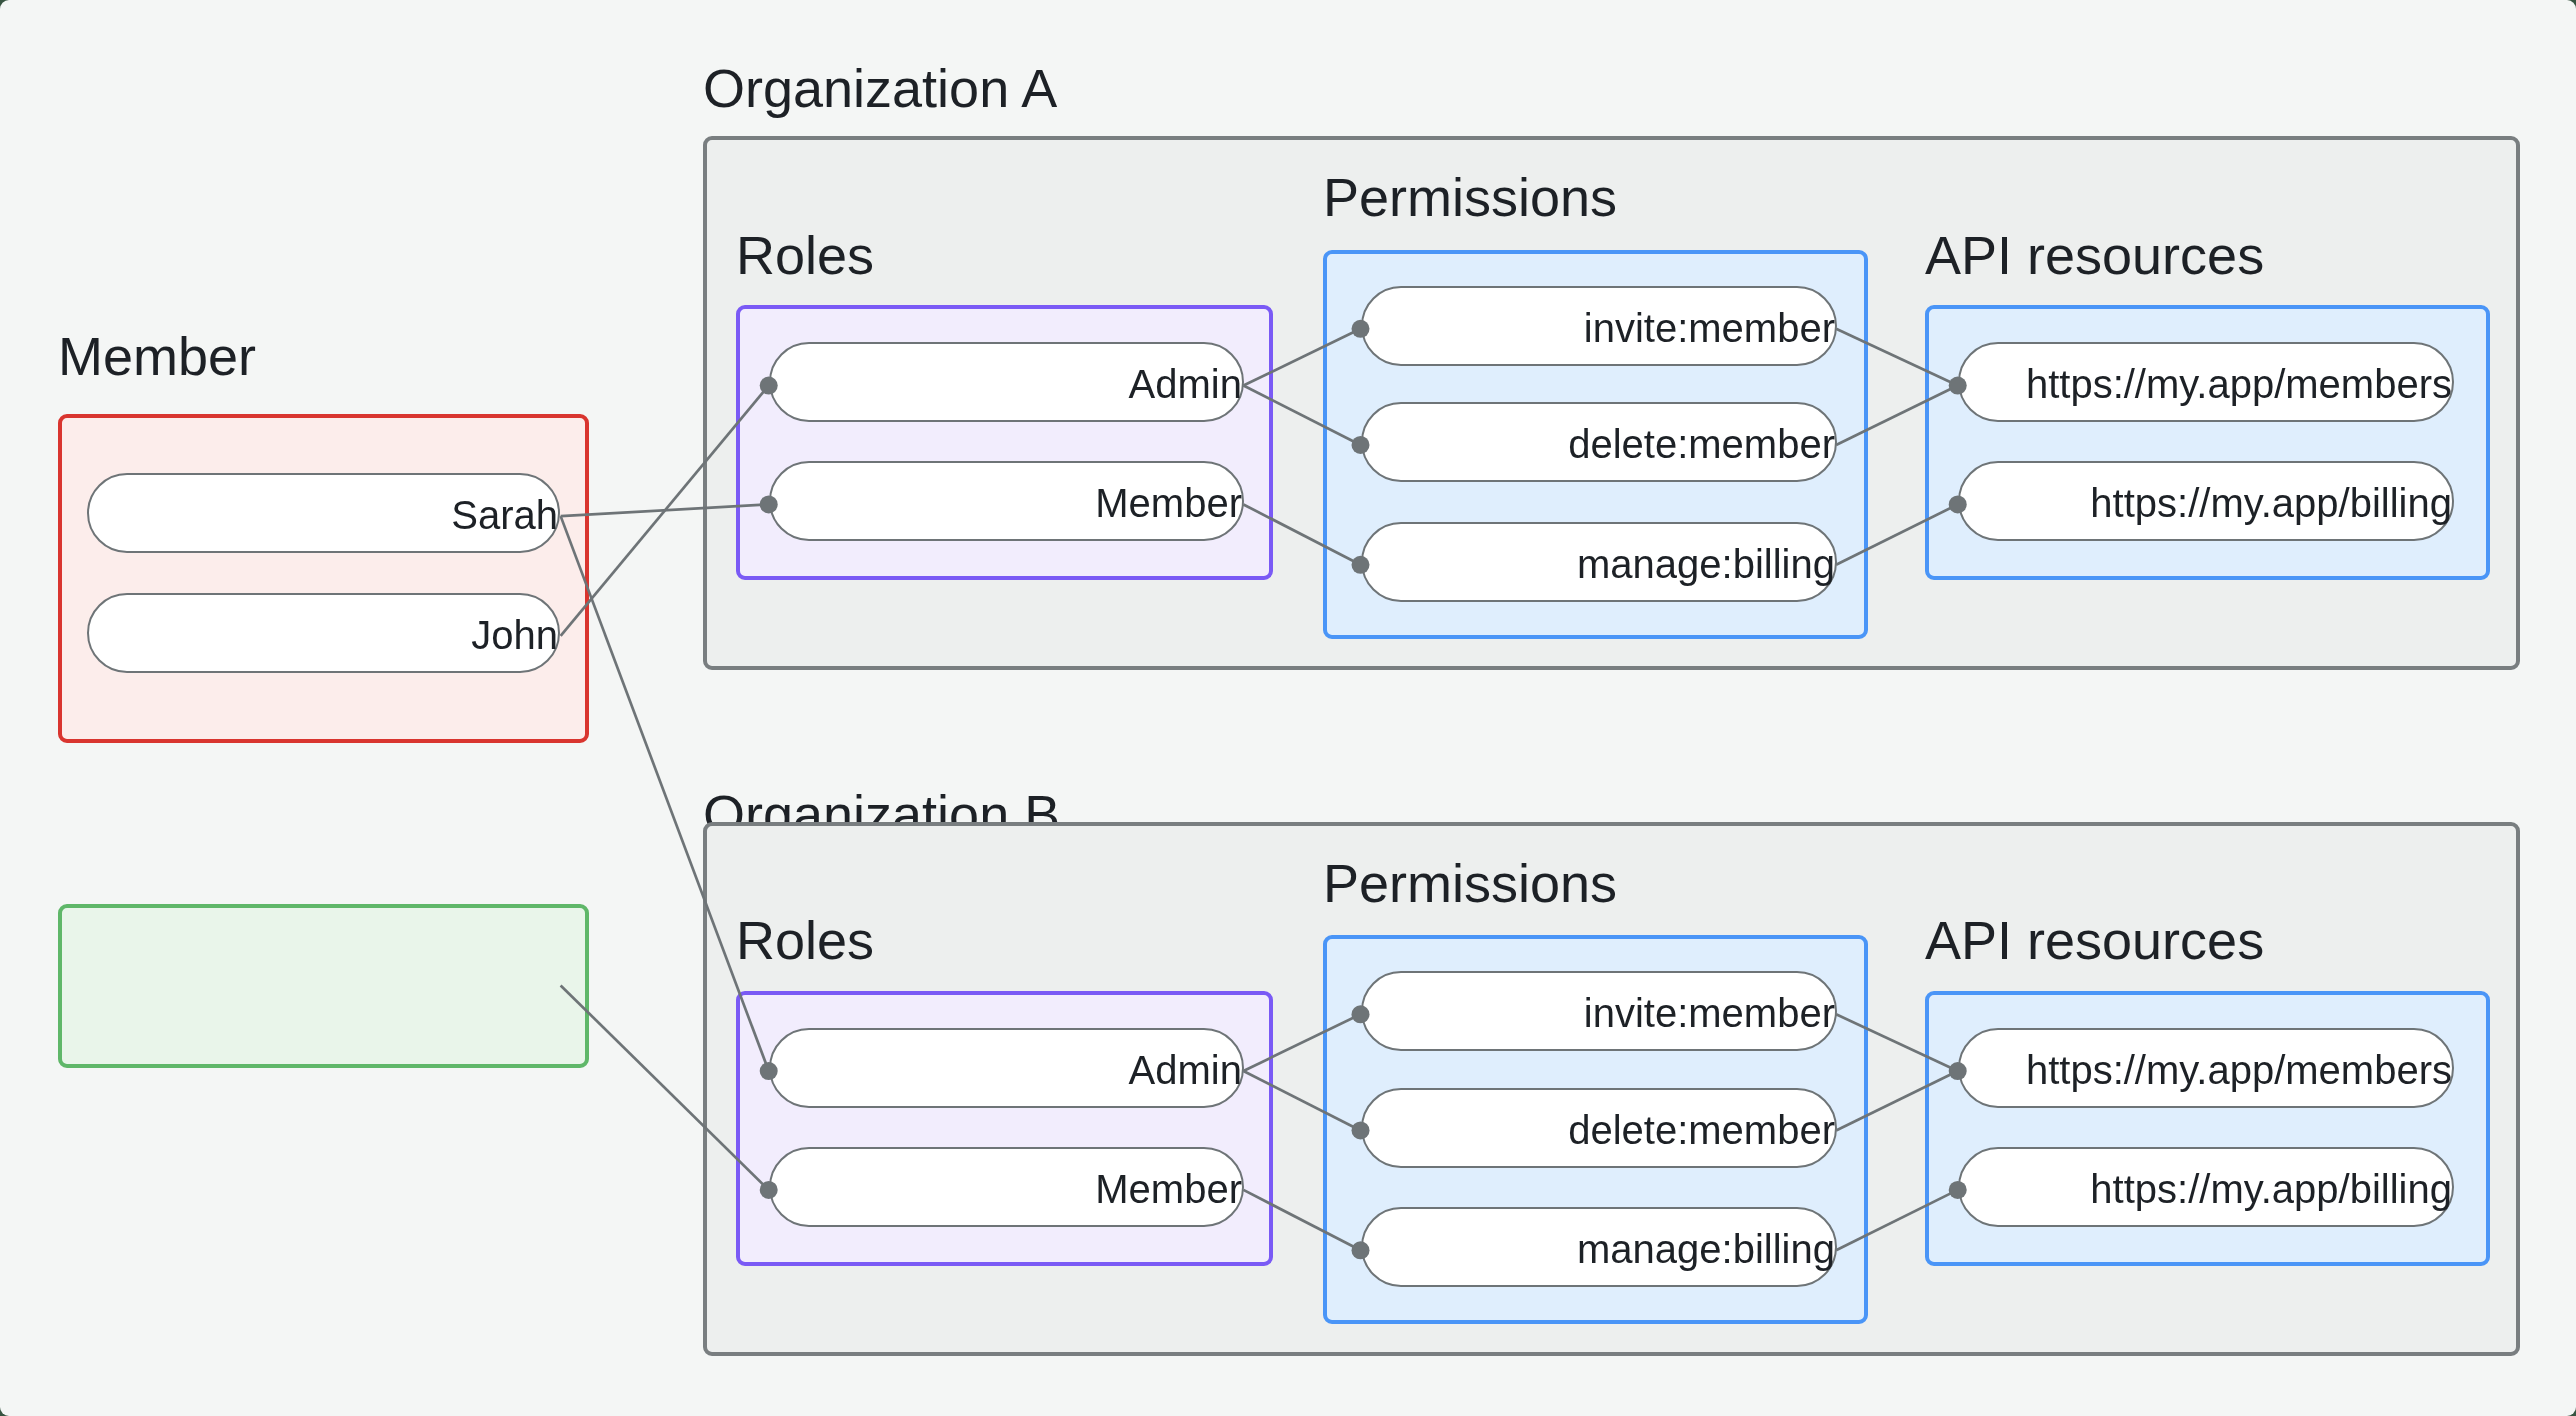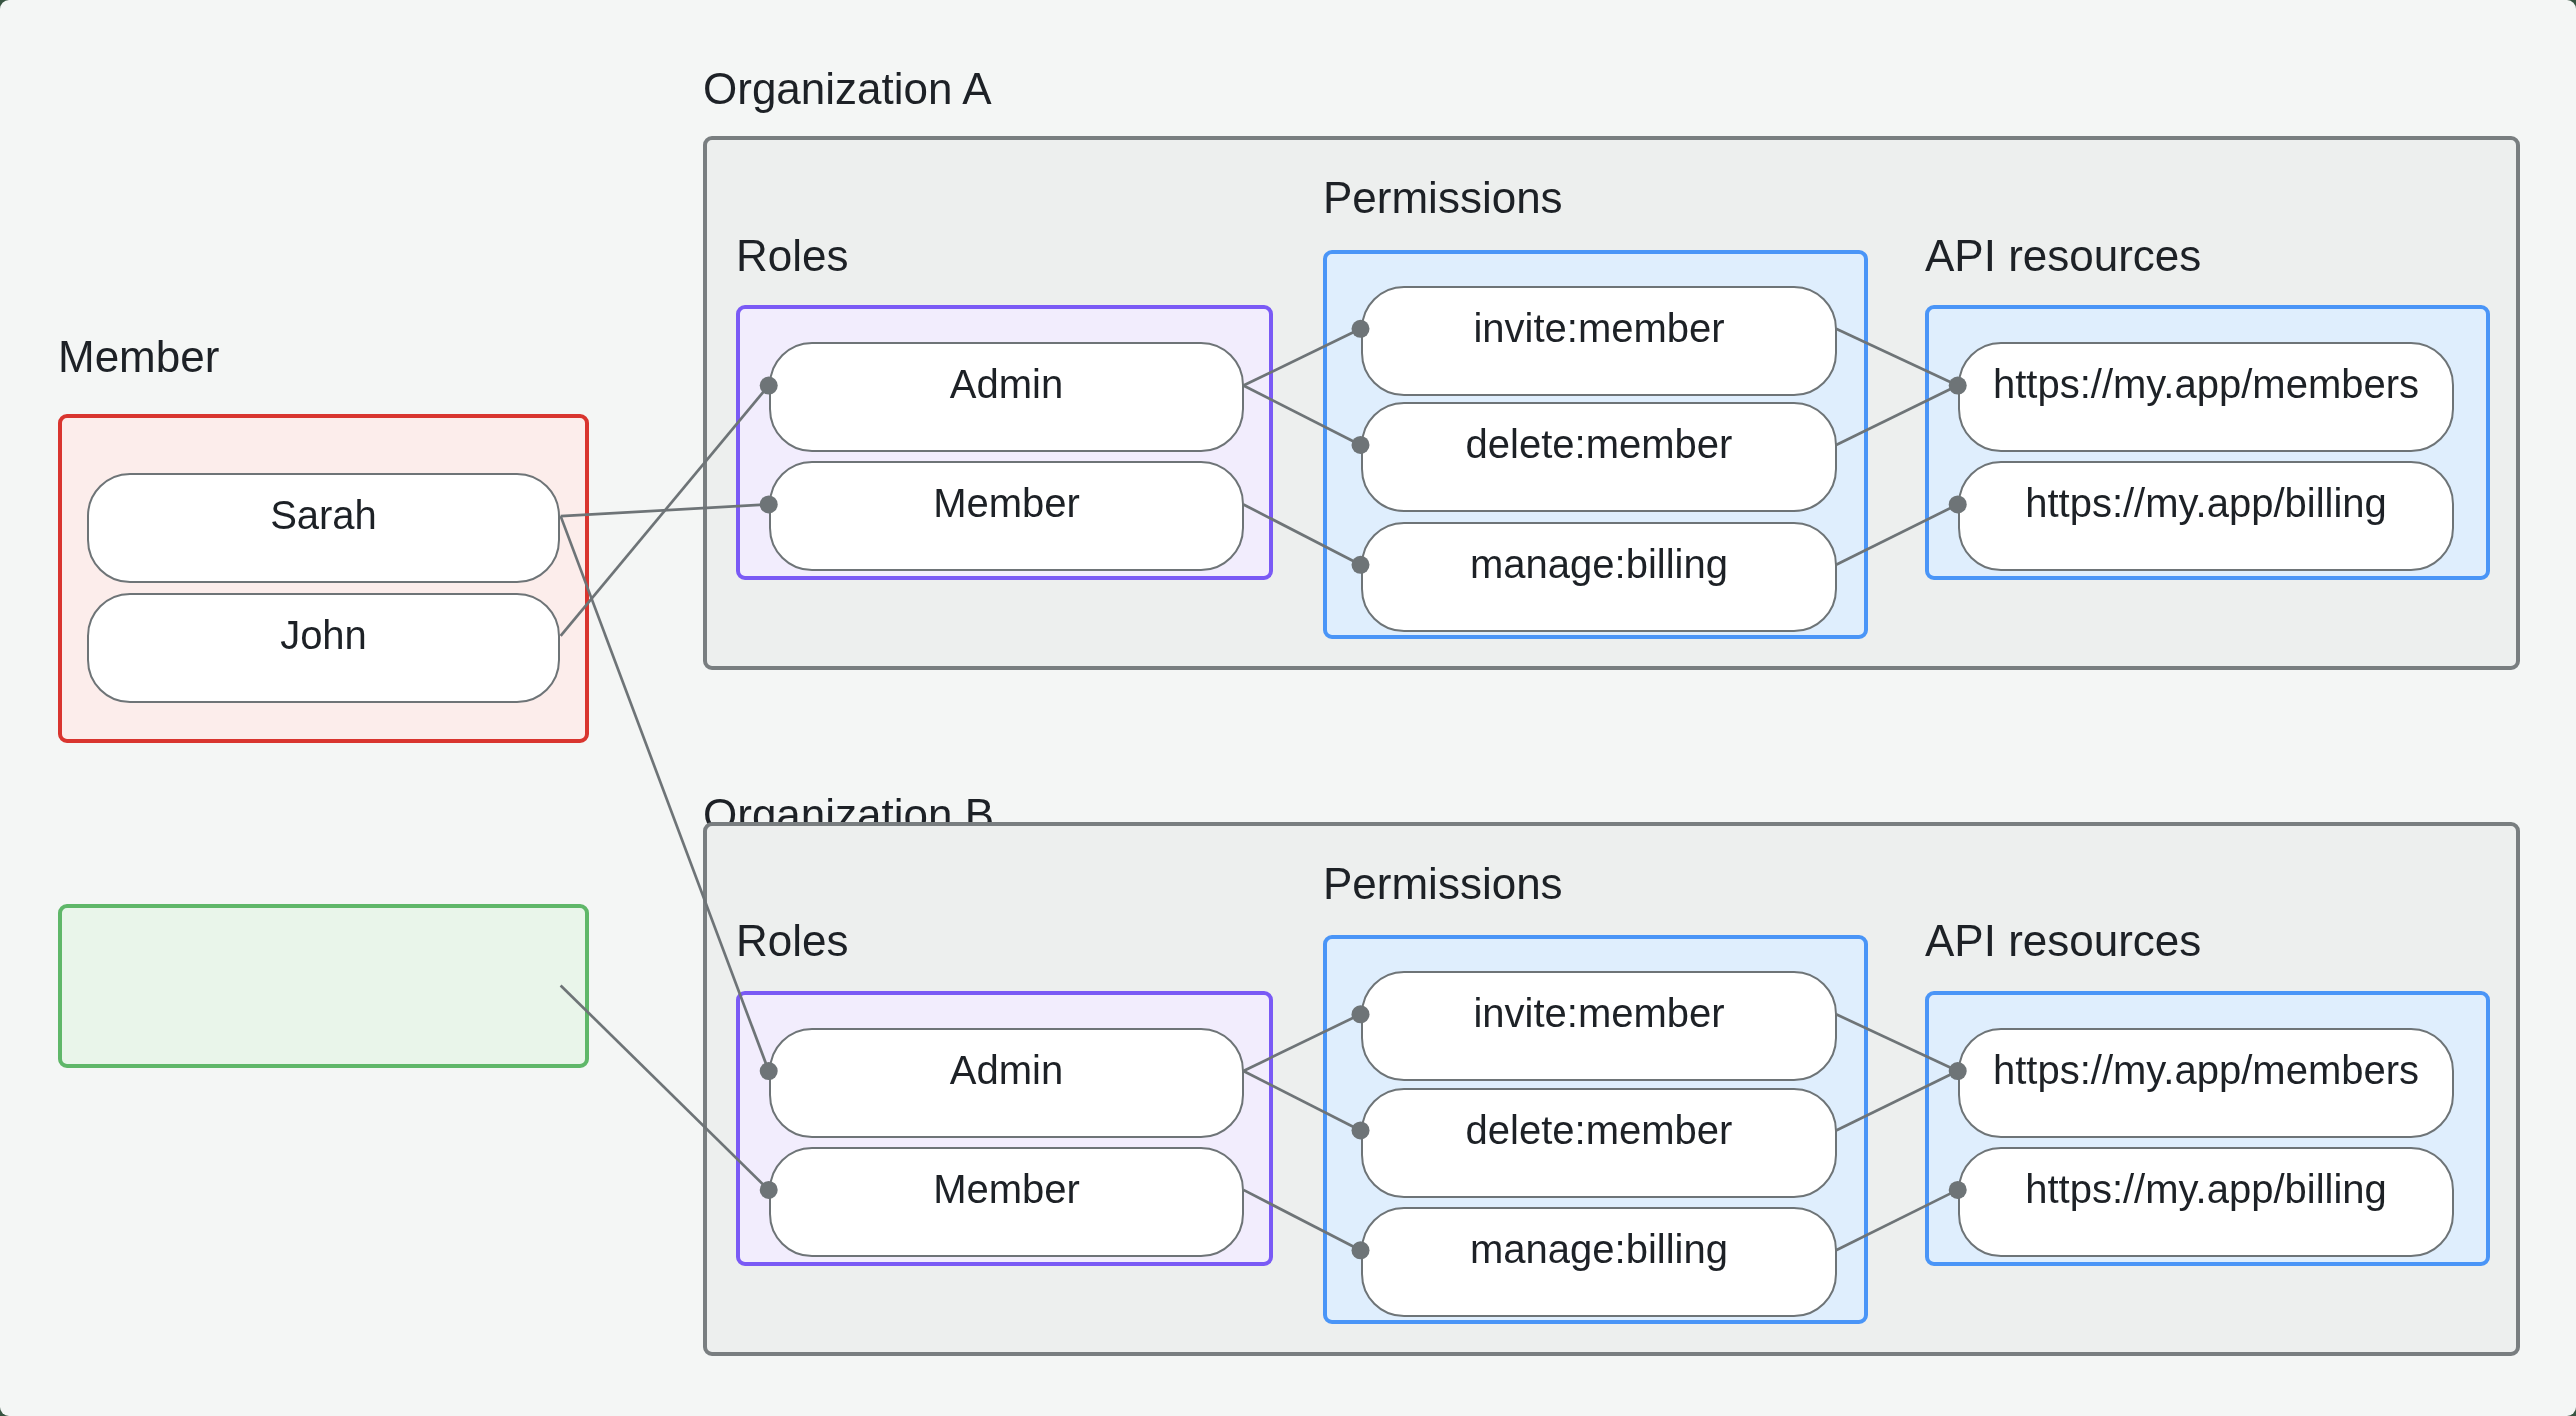--- a/index.html
+++ b/index.html
@@ -27,41 +27,41 @@
     font-family:"Liberation Sans","DejaVu Sans",sans-serif;
     overflow:hidden;
   }
   .surface{
     position:absolute;left:0;top:0;width:2576px;height:1416px;
     background:var(--surface-bg);
     border-radius:9px;
   }
   .label{
     position:absolute;
-    font-size:44px;line-height:47px;font-weight:500;
+    font-size:54px;line-height:47px;font-weight:500;
     color:var(--text-color);
     white-space:nowrap;
   }
   .gbox{
     position:absolute;box-sizing:border-box;
     border-radius:9px;border:4.5px solid transparent;
   }
   .users-box{background:var(--users-fill);border-color:var(--users-border);}
   .m2m-box{background:var(--m2m-fill);border-color:var(--m2m-border);}
   .org-box{background:var(--org-fill);border-color:var(--org-border);}
   .roles-box{background:var(--roles-fill);border-color:var(--roles-border);}
   .blue-box{background:var(--perm-fill);border-color:var(--perm-border);}
   .pill{
     position:absolute;box-sizing:border-box;
-    height:110px;border-radius:43px;
+    height:80px;border-radius:43px;
     background:var(--pill-fill);
     border:2.7px solid var(--pill-border);
     font-size:40px;line-height:81px;font-weight:400;
     color:var(--text-color);
-    text-align:center;white-space:nowrap;
+    text-align:right;white-space:nowrap;
   }
   
   #lbl-users{left:58px;top:333px;}
   #box-users{left:58px;top:414px;width:531px;height:329px;}
   #pill-sarah{left:87px;top:473px;width:473px;}
   #pill-john{left:87px;top:593px;width:473px;}
   #lbl-m2m{left:58px;top:831px;}
   #box-m2m{left:58px;top:904px;width:531px;height:164px;}
   #pill-m2m{left:87px;top:942px;width:473px;}
   

